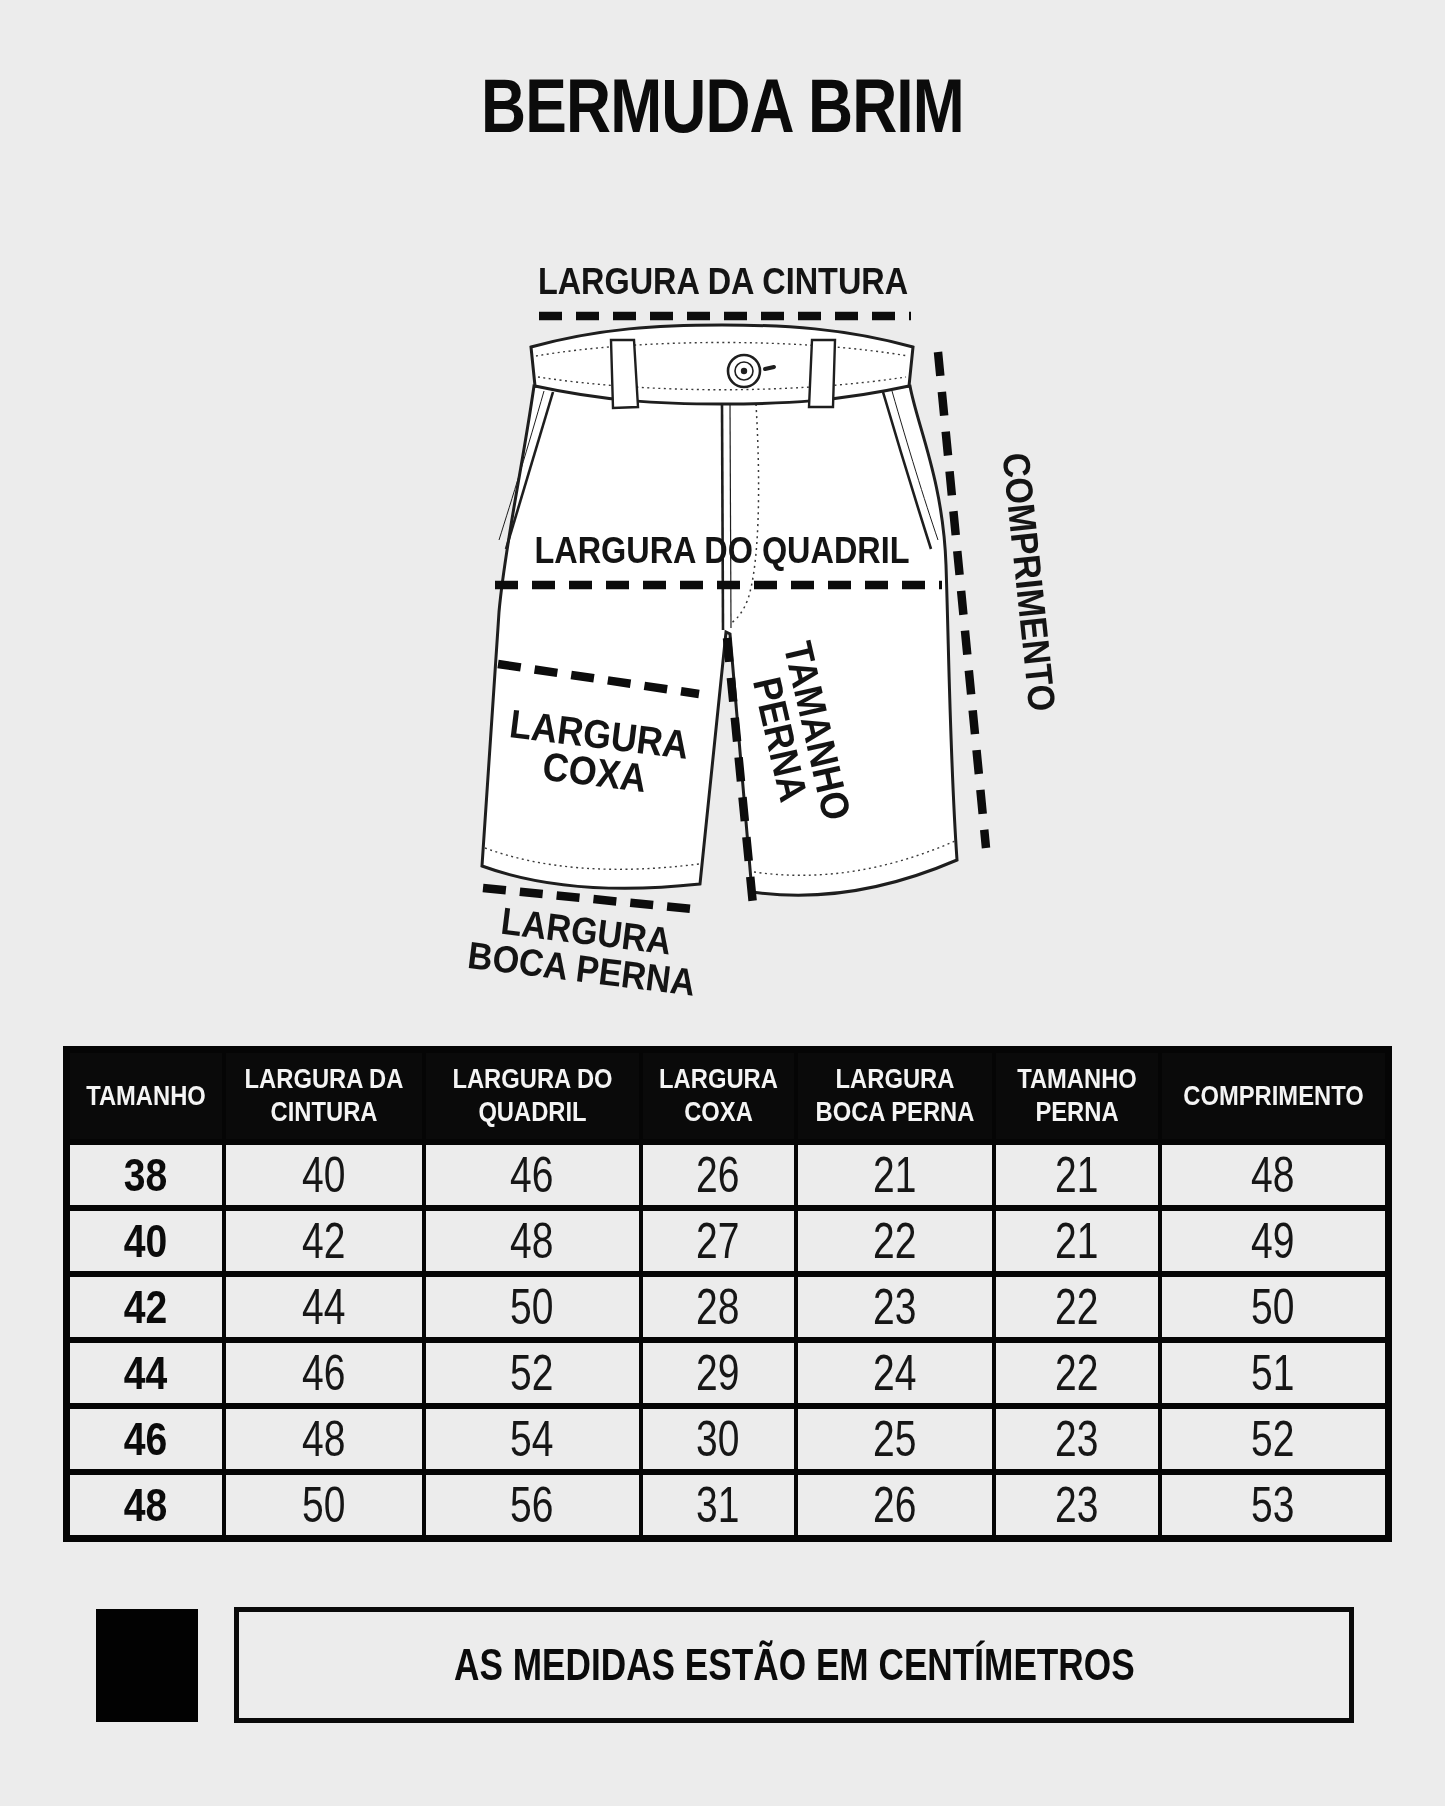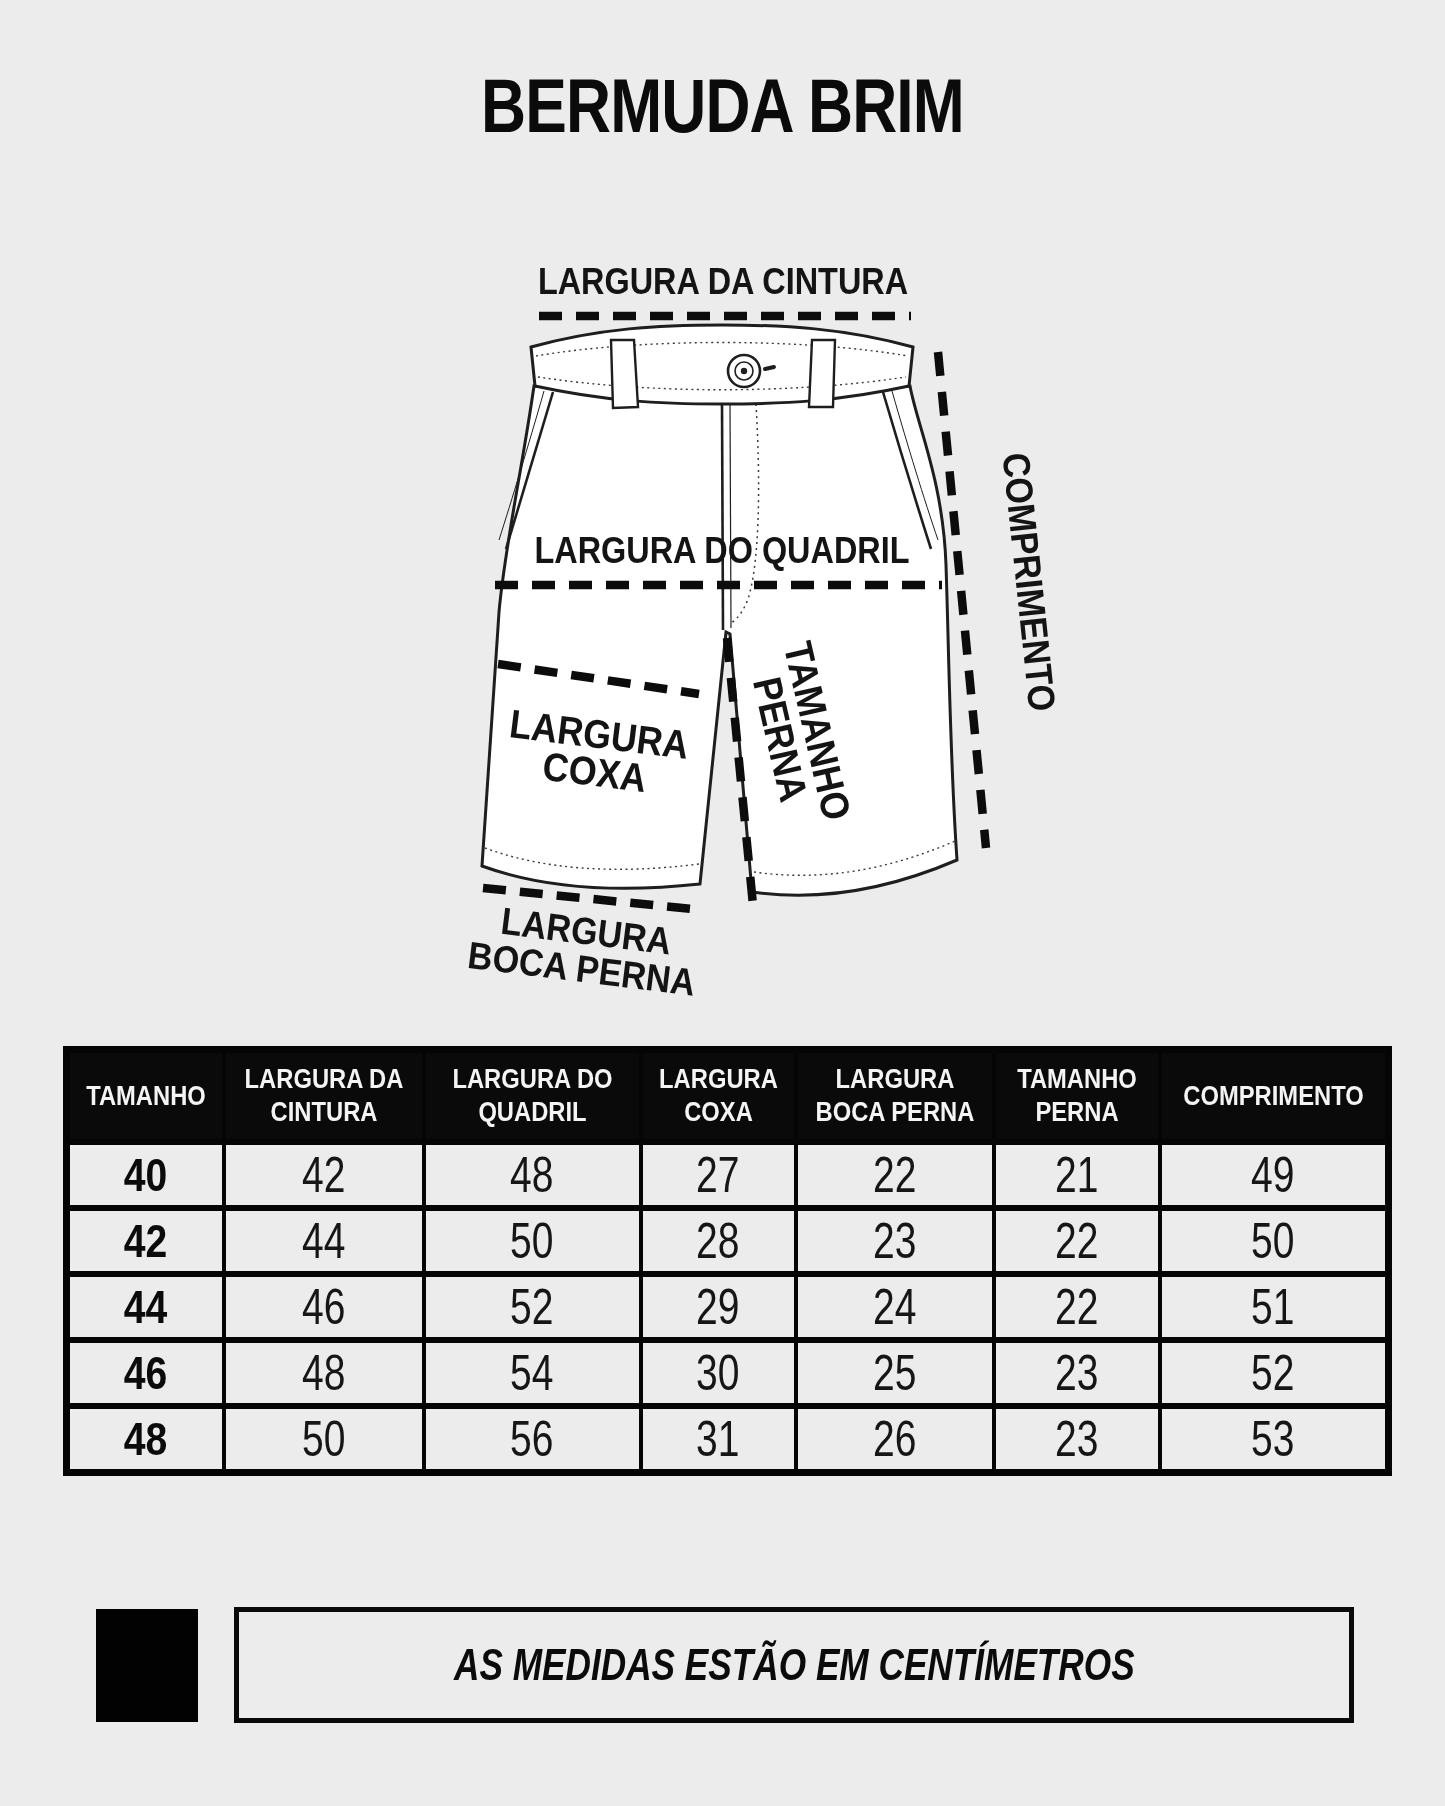--- a/index.html
+++ b/index.html
@@ -53,21 +53,21 @@
     display:inline-block;font-size:46px;font-weight:bold;
     transform:scaleX(0.85);transform-origin:center;color:#0b0b0b;
   }
   
   .brand-block{
     left:96px;top:1609px;width:102px;height:113px;background:#020202;
   }
   .note-box{
     left:234px;top:1607px;width:1120px;height:116px;
     border:5px solid #0a0a0a;box-sizing:border-box;
-    display:flex;align-items:center;justify-content:center;font-style:italic;
+    display:flex;align-items:center;justify-content:center;
   }
   .note-text{
     font-size:44px;font-weight:bold;white-space:nowrap;color:#0b0b0b;
     transform:scaleX(0.8);transform-origin:center;
   }
 </style>
 </head>
 <body>
 
 <div class="abs title">BERMUDA BRIM</div>
@@ -156,20 +156,29 @@
         <th><span class="hx">LARGURA DA CINTURA</span></th>
         <th><span class="hx">LARGURA DO QUADRIL</span></th>
         <th><span class="hx">LARGURA COXA</span></th>
         <th><span class="hx">LARGURA BOCA PERNA</span></th>
         <th><span class="hx">TAMANHO PERNA</span></th>
         <th><span class="hx">COMPRIMENTO</span></th>
       </tr>
   </thead>
   <tbody>
       <tr>
+        <td><span class="sz">38</span></td>
+        <td><span class="val">40</span></td>
+        <td><span class="val">46</span></td>
+        <td><span class="val">26</span></td>
+        <td><span class="val">21</span></td>
+        <td><span class="val">21</span></td>
+        <td><span class="val">48</span></td>
+      </tr>
+      <tr>
         <td><span class="sz">40</span></td>
         <td><span class="val">42</span></td>
         <td><span class="val">48</span></td>
         <td><span class="val">27</span></td>
         <td><span class="val">22</span></td>
         <td><span class="val">21</span></td>
         <td><span class="val">49</span></td>
       </tr>
       <tr>
         <td><span class="sz">42</span></td>

